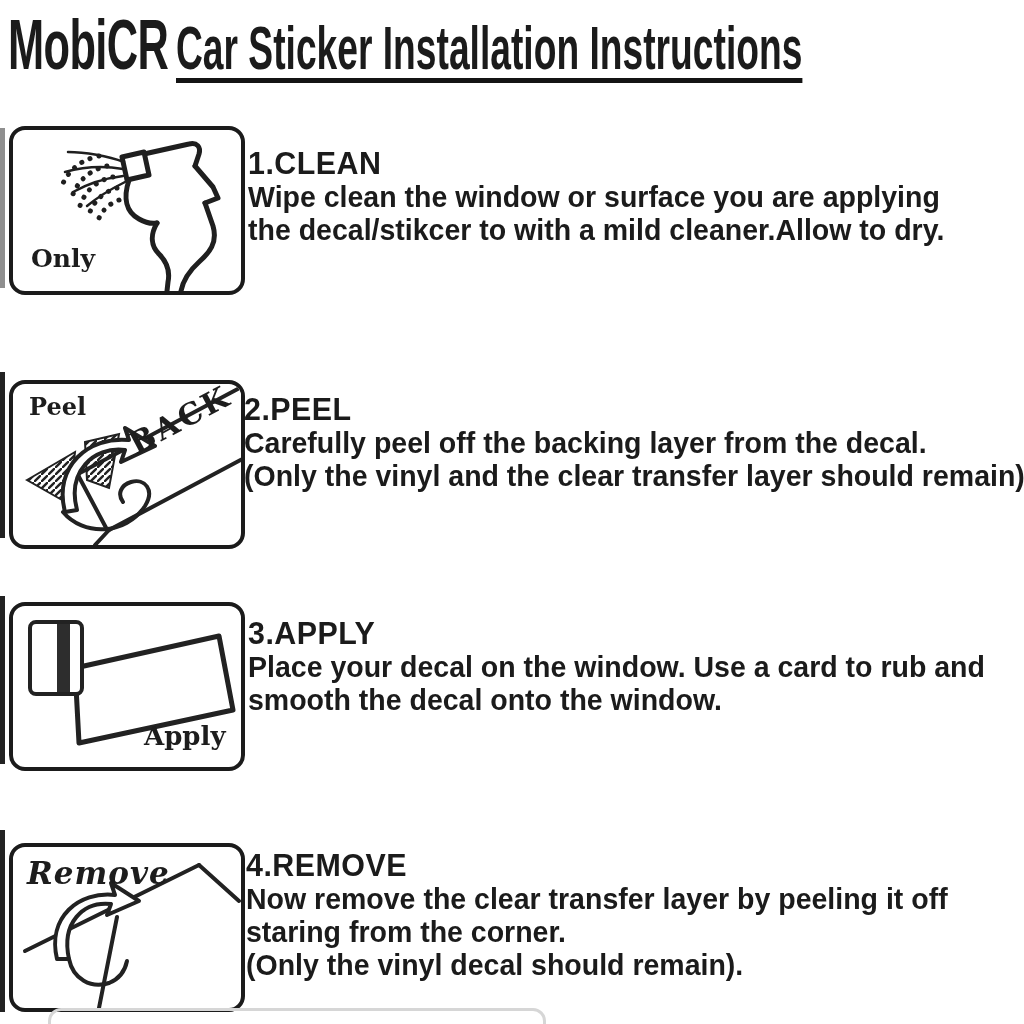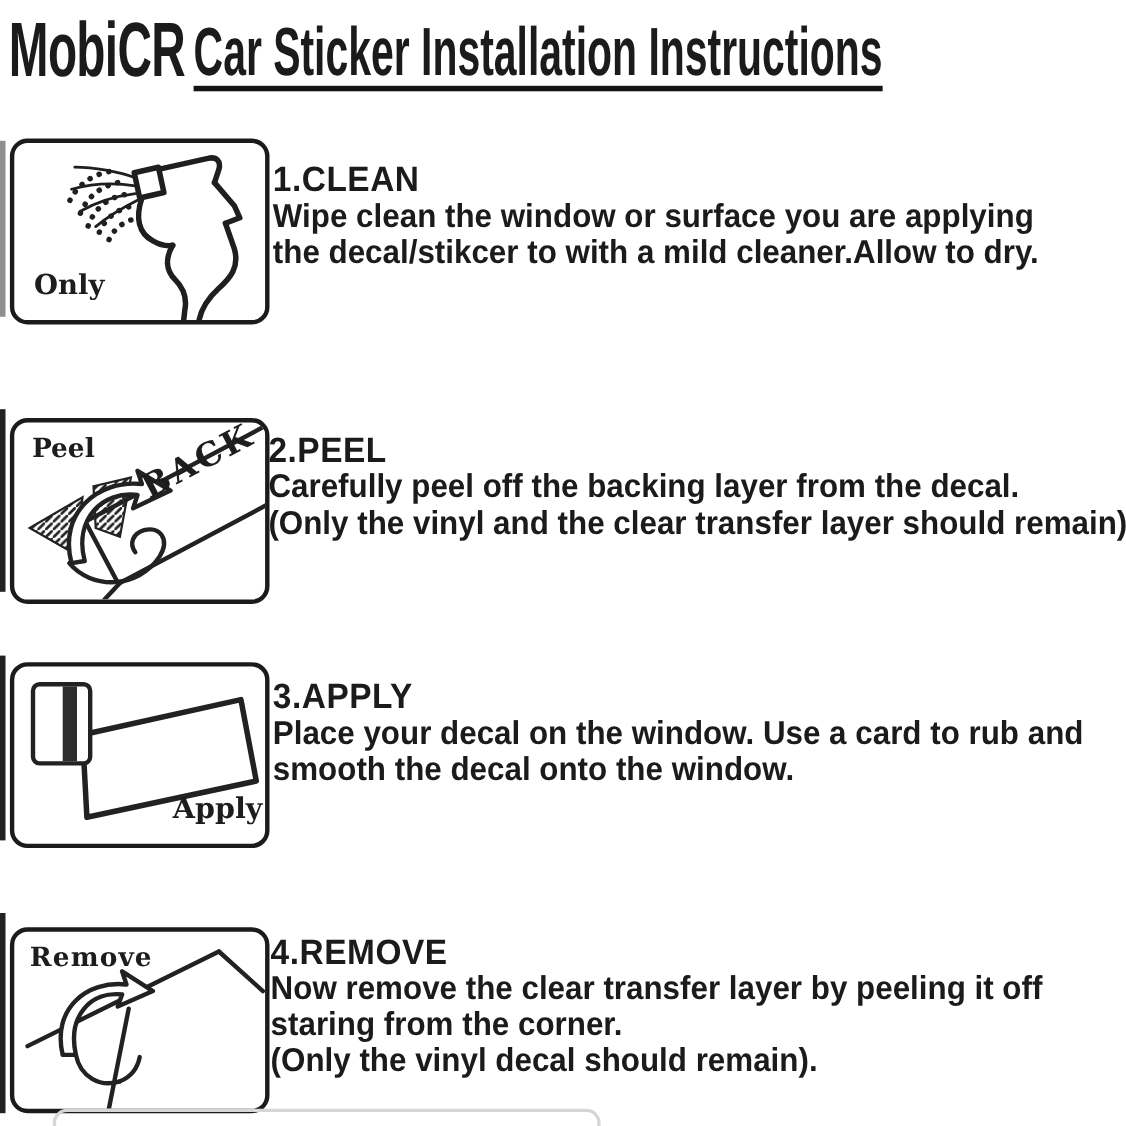--- a/index.html
+++ b/index.html
@@ -17,22 +17,22 @@
   .icon-box{position:absolute;left:9px;width:228px;height:161px;border:4px solid #1b1b1b;
             border-radius:16px;background:#ffffff;overflow:hidden;}
   .b1{top:126px;} .b2{top:380px;text-align:right;} .b3{top:602px;} .b4{top:843px;}
   .icon-box svg{position:absolute;left:0;top:0;}
 
   .box-label{position:absolute;font-family:"DejaVu Serif","Liberation Serif",serif;
              font-weight:700;color:#1d1d1d;z-index:2;white-space:nowrap;}
   .lbl-clean{left:18px;top:114px;font-size:25px;}
   .lbl-peel{left:16px;top:8px;font-size:24px;}
   .lbl-back{left:110px;top:46px;font-size:30px;letter-spacing:3px;transform:rotate(-28deg);transform-origin:0 0;}
-  .lbl-apply{left:144px;top:115px;font-size:26px;}
-  .lbl-remove{left:14px;top:8px;font-size:24px;letter-spacing:1px;}
+  .lbl-apply{left:131px;top:115px;font-size:26px;}
+  .lbl-remove{left:14px;top:8px;font-size:31px;letter-spacing:1px;font-style:italic;}
 
   
   .step-text{position:absolute;transform:scaleX(0.95);transform-origin:0 0;white-space:nowrap;
              font-weight:700;color:#1b1b1b;}
   .t1{left:248px;top:146px;} .t2{left:244px;top:392px;} .t3{left:248px;top:616px;} .t4{left:246px;top:848px;}
   .step-heading{font-size:32px;line-height:34px;letter-spacing:0.5px;}
   .step-line{font-size:30px;line-height:33px;}
 
   
   .edge-bar{position:absolute;left:0;width:5px;background:#222222;}

